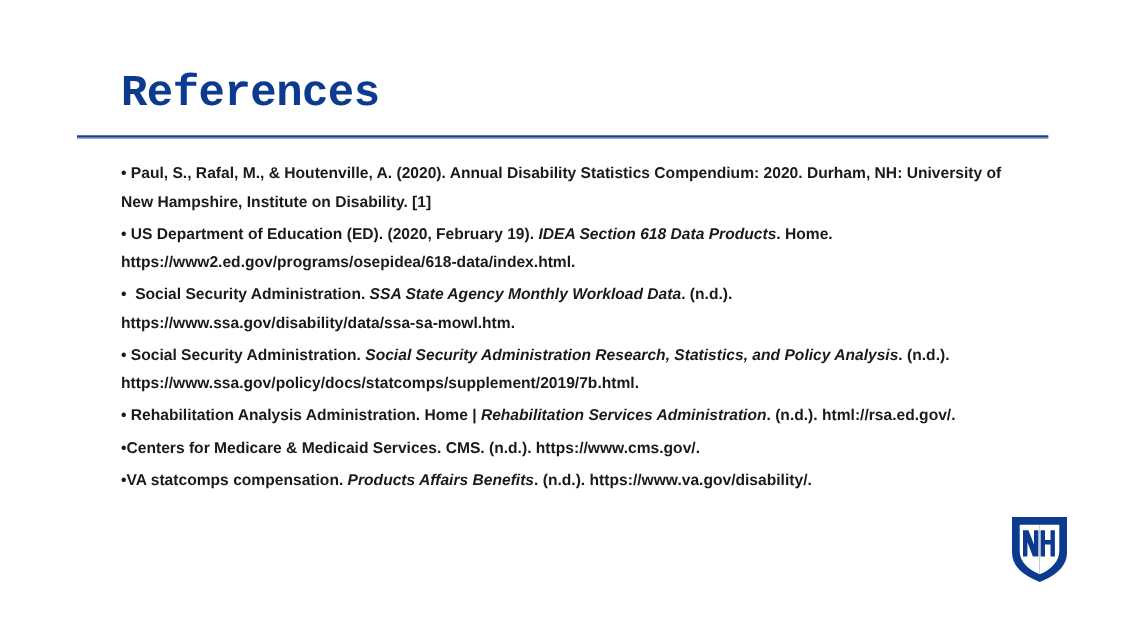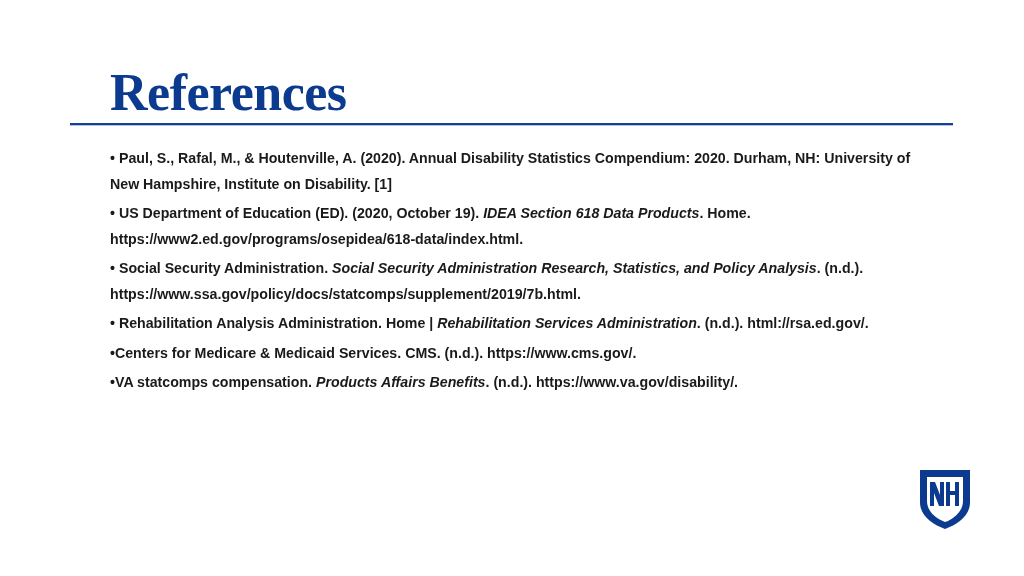--- a/index.html
+++ b/index.html
@@ -13,23 +13,23 @@
       position: relative;
       overflow: hidden;
       font-family: "Liberation Sans", sans-serif;
       color: #1a1a1a;
     }
     .slide-title {
       position: absolute;
       left: 110px;
       top: 62px;
       margin: 0;
-      font-family: Liberation Serif, serif;
+      font-family: Liberation Mono, monospace;
       font-weight: bold;
-      font-size: 52px;
+      font-size: 40px;
       letter-spacing: -0.5px;
       color: #0b3a8f;
       line-height: 1.2;
     }
     .title-rule {
       position: absolute;
       left: 70px;
       top: 123px;
       width: 883px;
       height: 2px;
@@ -67,21 +67,22 @@
     }
   </style>
 </head>
 <body>
 
 <h1 class="slide-title">References</h1>
 <div class="title-rule"></div>
 
 <ul class="ref-list">
   <li class="ref-item"><span>• </span><span>Paul, S., Rafal, M., &amp; Houtenville, A. (2020). Annual Disability Statistics Compendium: 2020. Durham, NH: University of New Hampshire, Institute on Disability. [1]</span><em></em><span></span></li>
-  <li class="ref-item"><span>• </span><span>US Department of Education (ED). (2020, October 19). </span><em>IDEA Section 618 Data Products</em><span>. Home. https://www2.ed.gov/programs/osepidea/618-data/index.html.</span></li>
+  <li class="ref-item"><span>• </span><span>US Department of Education (ED). (2020, February 19). </span><em>IDEA Section 618 Data Products</em><span>. Home. https://www2.ed.gov/programs/osepidea/618-data/index.html.</span></li>
+  <li class="ref-item"><span style="white-space:pre">•  </span><span>Social Security Administration. </span><em>SSA State Agency Monthly Workload Data</em><span>. (n.d.). https://www.ssa.gov/disability/data/ssa-sa-mowl.htm.</span></li>
   <li class="ref-item"><span>• </span><span>Social Security Administration. </span><em>Social Security Administration Research, Statistics, and Policy Analysis</em><span>. (n.d.). https://www.ssa.gov/policy/docs/statcomps/supplement/2019/7b.html.</span></li>
   <li class="ref-item single"><span>• </span><span>Rehabilitation Analysis Administration. Home | </span><em>Rehabilitation Services Administration</em><span>. (n.d.). html://rsa.ed.gov/.</span></li>
   <li class="ref-item single"><span>•</span><span>Centers for Medicare &amp; Medicaid Services. CMS. (n.d.). https://www.cms.gov/.</span><em></em><span></span></li>
   <li class="ref-item single"><span>•</span><span>VA statcomps compensation. </span><em>Products Affairs Benefits</em><span>. (n.d.). https://www.va.gov/disability/.</span></li>
 </ul>
 
 <div class="logo">
   <svg width="54" height="62" viewBox="0 0 54 62" xmlns="http://www.w3.org/2000/svg">
 
     <path d="M2 2 H52 V34 C52 48 40 56 27 61 C14 56 2 48 2 34 Z" fill="#0b3a8f"></path>

